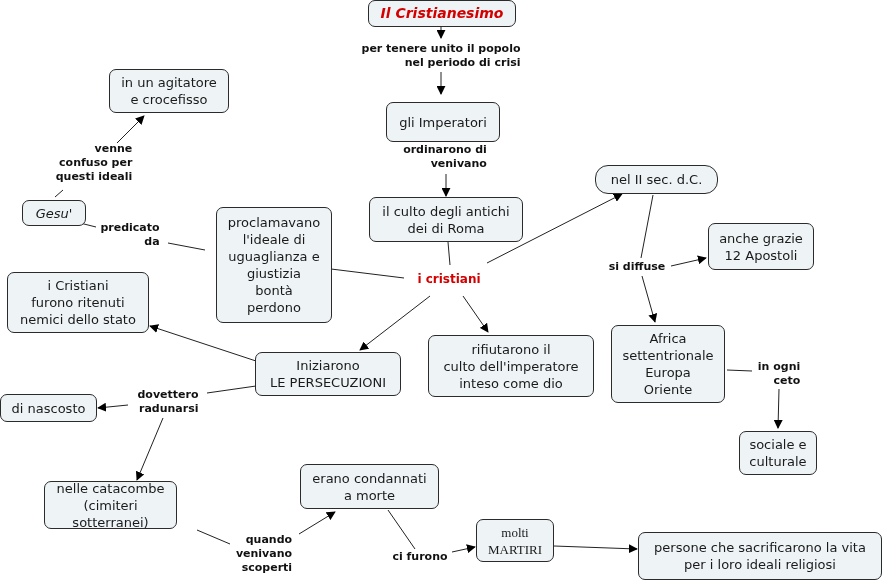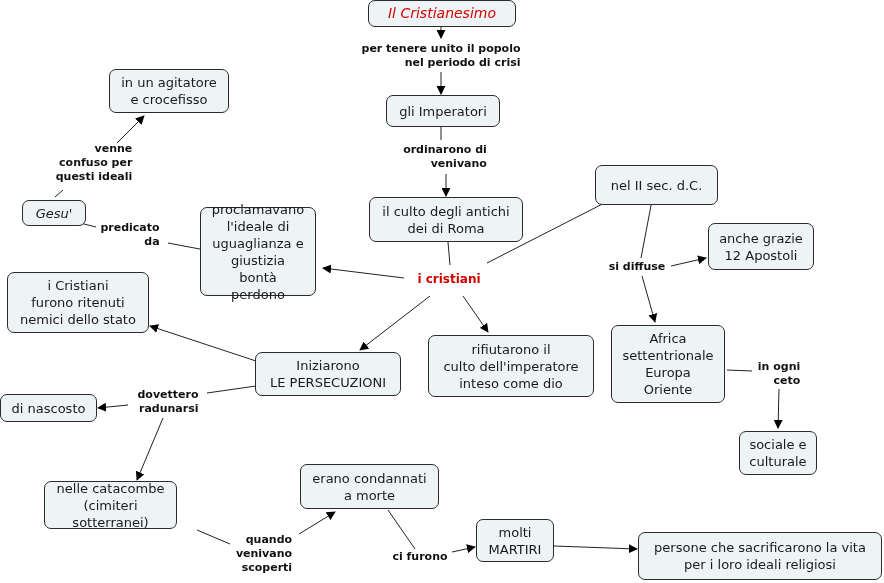--- a/index.html
+++ b/index.html
@@ -4,21 +4,21 @@
 <style>
   html, body { margin:0; padding:0; background:#ffffff; }
   body { width:884px; height:583px; position:relative; overflow:hidden;
          font-family:"DejaVu Sans", sans-serif; }
   #edges { position:absolute; left:0; top:0; width:884px; height:583px; }
   .node { position:absolute; box-sizing:border-box; background:#eef3f6;
           border:1px solid #2b2b2b; border-radius:7px; color:#1a1a1a;
           font-size:13px; line-height:17px; text-align:center;
           display:flex; align-items:center; justify-content:center;
           white-space:pre-line; padding:2px 4px; }
-  .node.title { color:#d40000; font-weight:normal; font-style:italic; font-size:14px; }
+  .node.title { color:#d40000; font-weight:bold; font-style:italic; font-size:14px; }
   .lbl { position:absolute; font-size:11px; line-height:14px; font-weight:bold;
          color:#111; text-align:right; white-space:pre-line; transform:translate(-50%,-50%); }
   .lbl.red { color:#d40000; font-size:12px; }
 </style>
 </head>
 <body>
 
 <svg id="edges" viewBox="0 0 884 583">
   <defs>
     <marker id="ah" viewBox="0 0 10 10" refX="9" refY="5" markerWidth="9" markerHeight="9" orient="auto-start-reverse">
@@ -51,55 +51,55 @@
     <line x1="554" y1="546" x2="637" y2="549" marker-end="url(#ah)"></line>
     <line x1="653" y1="195" x2="641" y2="258"></line>
     <line x1="671" y1="266" x2="706" y2="258" marker-end="url(#ah)"></line>
     <line x1="642" y1="276" x2="655" y2="322" marker-end="url(#ah)"></line>
     <line x1="727" y1="370" x2="752" y2="371"></line>
     <line x1="779" y1="389" x2="778" y2="428" marker-end="url(#ah)"></line>
   </g>
 </svg>
 
 <div class="node title" style="left:368px;top:0px;width:148px;height:27px;">Il Cristianesimo</div>
-<div class="node" style="left:386px;top:95px;width:114px;height:32px;text-align:center;">gli Imperatori</div>
+<div class="node" style="left:386px;top:102px;width:114px;height:40px;text-align:center;">gli Imperatori</div>
 <div class="node" style="left:369px;top:197px;width:154px;height:45px;">il culto degli antichi
 dei di Roma</div>
 <div class="node" style="left:109px;top:69px;width:120px;height:44px;">in un agitatore
 e crocefisso</div>
 <div class="node" style="left:22px;top:200px;width:64px;height:26px;font-style:italic;">Gesu'</div>
-<div class="node" style="left:200px;top:207px;width:116px;height:89px;">proclamavano
+<div class="node" style="left:216px;top:207px;width:116px;height:116px;">proclamavano
 l'ideale di
 uguaglianza e
 giustizia
 bontà
 perdono</div>
 <div class="node" style="left:7px;top:272px;width:142px;height:61px;">i Cristiani
 furono ritenuti
 nemici dello stato</div>
 <div class="node" style="left:255px;top:352px;width:146px;height:44px;">Iniziarono
 LE PERSECUZIONI</div>
 <div class="node" style="left:428px;top:335px;width:166px;height:62px;">rifiutarono il
 culto dell'imperatore
 inteso come dio</div>
-<div class="node" style="left:595px;top:165px;width:123px;height:40px;">nel II sec. d.C.</div>
+<div class="node" style="left:595px;top:165px;width:123px;height:29px;border-radius:13px;">nel II sec. d.C.</div>
 <div class="node" style="left:708px;top:223px;width:106px;height:47px;">anche grazie
 12 Apostoli</div>
 <div class="node" style="left:611px;top:325px;width:114px;height:78px;">Africa
 settentrionale
 Europa
 Oriente</div>
 <div class="node" style="left:739px;top:431px;width:78px;height:44px;">sociale e
 culturale</div>
 <div class="node" style="left:0px;top:394px;width:97px;height:28px;">di nascosto</div>
 <div class="node" style="left:44px;top:481px;width:133px;height:48px;">nelle catacombe
 (cimiteri sotterranei)</div>
 <div class="node" style="left:300px;top:464px;width:139px;height:45px;text-align:center;">erano condannati
 a morte</div>
-<div class="node" style="left:476px;top:519px;width:78px;height:43px;">molti
+<div class="node" style="left:476px;top:519px;width:78px;height:43px;font-family:Liberation Serif, serif;">molti
 MARTIRI</div>
 <div class="node" style="left:638px;top:532px;width:244px;height:48px;">persone che sacrificarono la vita
 per i loro ideali religiosi</div>
 
 <div class="lbl" style="left:441px;top:56px;">per tenere unito il popolo
 nel periodo di crisi</div>
 <div class="lbl" style="left:445px;top:157px;">ordinarono di
 venivano</div>
 <div class="lbl red" style="left:449px;top:279px;">i cristiani</div>
 <div class="lbl" style="left:94px;top:163px;">venne

